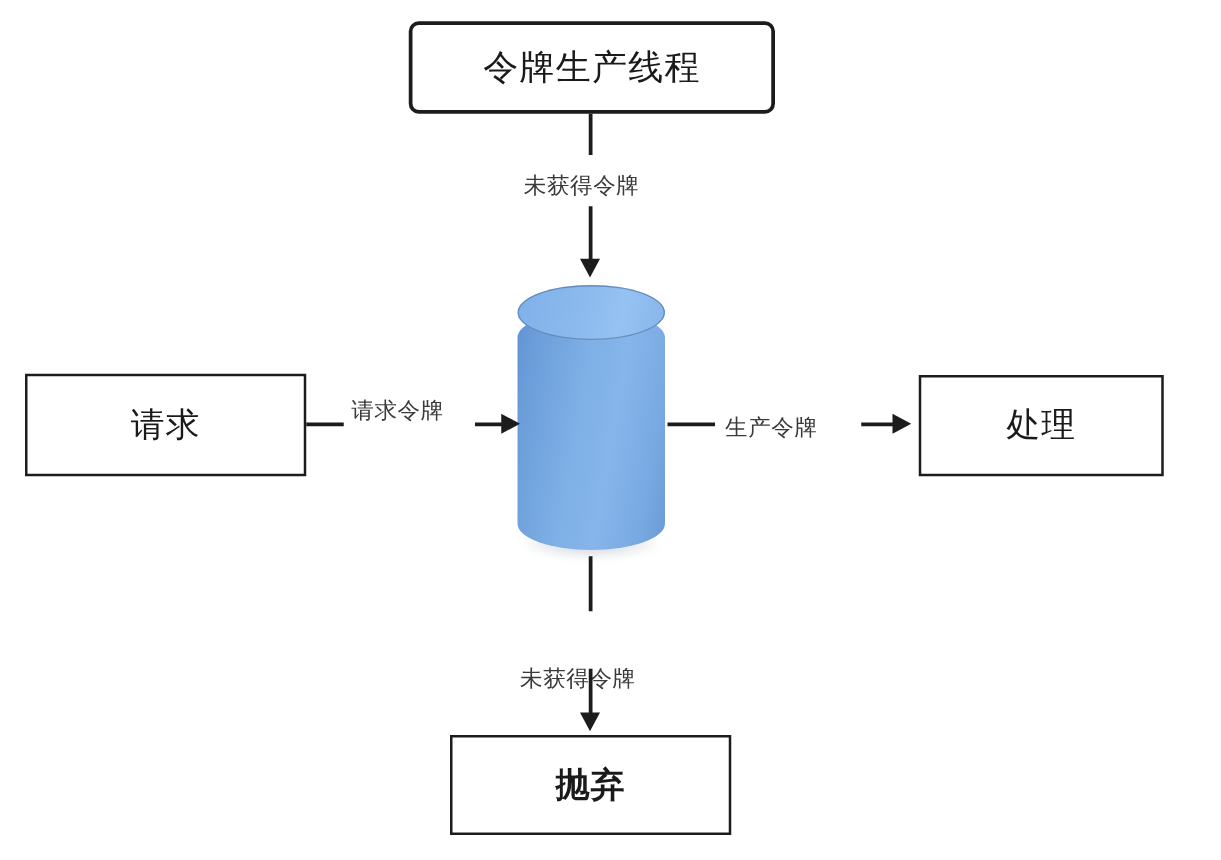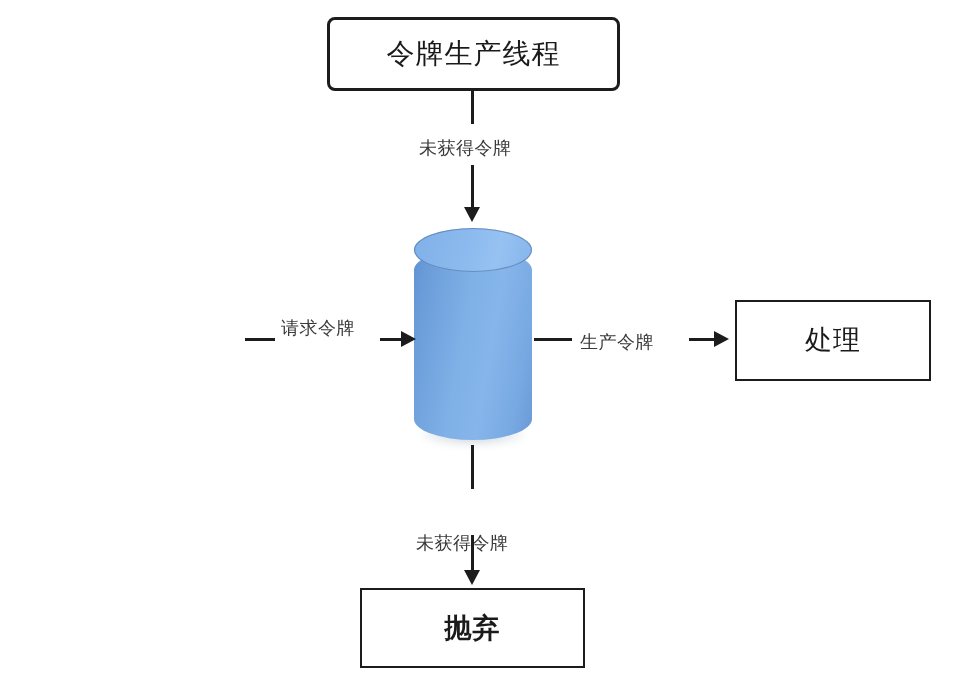--- a/index.html
+++ b/index.html
@@ -151,20 +151,23 @@
 </style>
 </head>
 <body>
 
 <div id="canvas">
 
   <div class="node-box rounded" id="box-producer">
     <span class="node-label">令牌生产线程</span>
   </div>
 
+  <div class="node-box" id="box-request">
+    <span class="node-label">请求</span>
+  </div>
 
   <div class="node-box" id="box-handle">
     <span class="node-label">处理</span>
   </div>
 
   <div class="node-box" id="box-discard">
     <span class="node-label">抛弃</span>
   </div>
 
   <div id="cylinder">

